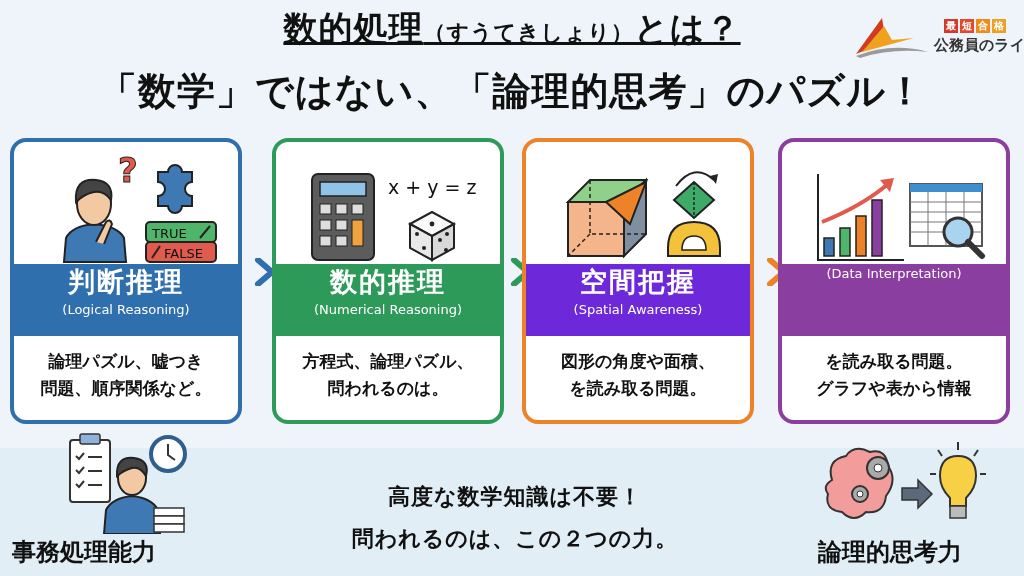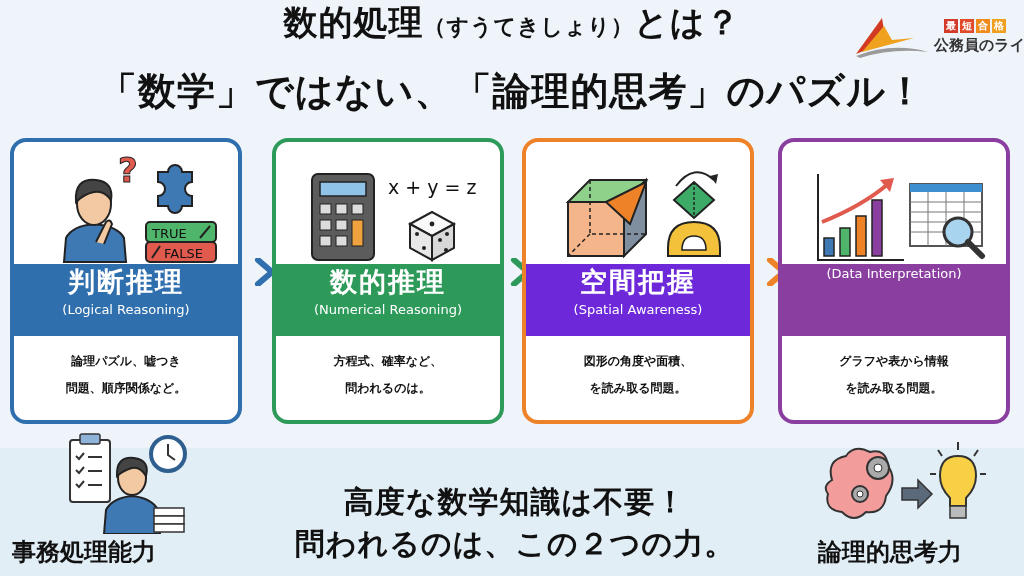--- a/index.html
+++ b/index.html
@@ -8,22 +8,22 @@
     background: #eef4f9;
     font-family: "DejaVu Sans", "Liberation Sans", sans-serif;
     color: #111;
     position: relative;
   }
   .header {
     position: absolute; left: 0; top: 0; width: 1024px; height: 130px;
     text-align: center;
   }
   .title1 {
-    position: absolute; left: 0; right: 0; top: 0;
-    font-size: 34px; font-weight: bold; letter-spacing: 1px;
+    position: absolute; left: 0; right: 0; top: 6px;
+    font-size: 34px; font-weight: bold; letter-spacing: 1px; text-decoration: underline;
   }
   .title1 .reading { font-size: 22px; font-weight: bold; }
   .title2 {
     position: absolute; left: 0; right: 0; top: 66px;
     font-size: 38px; font-weight: bold; letter-spacing: 1px;
   }
   .logo {
     position: absolute; left: 852px; top: 12px; width: 170px; height: 48px;
   }
   .logo .badge-row { position: absolute; left: 92px; top: 7px; display: flex; gap: 2px; }
@@ -42,32 +42,32 @@
   }
   .card .illus { position: absolute; left: 0; top: 0; width: 224px; height: 122px; }
   .card .band {
     position: absolute; left: 0; top: 122px; width: 224px; height: 72px;
     color: #fff; text-align: center;
   }
   .card .band .jp { font-size: 27px; font-weight: bold; letter-spacing: 2px; }
   .card .band .en { font-size: 13px; margin-top: 2px; }
   .card .desc {
     position: absolute; left: 0; top: 194px; width: 224px; height: 84px;
-    font-size: 12px; font-weight: bold; text-align: center; line-height: 27px;
+    font-size: 17px; font-weight: bold; text-align: center; line-height: 27px;
     padding-top: 12px;
   }
   .chev { position: absolute; top: 258px; width: 24px; height: 28px; }
 
   .bottom {
     position: absolute; left: 0; top: 448px; width: 1024px; height: 128px;
     background: #e2eef6;
   }
   .bottom .msg {
     position: absolute; left: 250px; width: 530px; text-align: center;
-    font-weight: bold; font-size: 30px; letter-spacing: 1px;
+    font-weight: bold; font-size: 22px; letter-spacing: 1px;
   }
   .bottom .msg.l1 { top: 34px; }
   .bottom .msg.l2 { top: 76px; }
   .skill {
     position: absolute; font-size: 24px; font-weight: bold; white-space: nowrap; text-align: right;
   }
 </style>
 </head>
 <body>
 
@@ -163,21 +163,21 @@
           <circle cx="171" cy="92" r="2" fill="#222"></circle>
           <circle cx="170" cy="108" r="2" fill="#222"></circle>
       </g>
     </svg>
   </div>
   <div class="band" style="background:#2e9a5a">
     <div class="jp">数的推理</div>
     <div class="en">(Numerical Reasoning)</div>
   </div>
   <div class="desc">
-    <div>方程式、確率など、</div>
+    <div>方程式、論理パズル、</div>
     <div>問われるのは。</div>
   </div>
 </div>
 
 <svg class="chev" style="left:510px" viewBox="0 0 24 28">
   <path d="M4 2 L18 14 L4 26" fill="none" stroke="#2e9a5a" stroke-width="6" stroke-linecap="round" stroke-linejoin="round"></path>
 </svg>
 
 <div class="card" style="left:522px;border-color:#ee8228">
   <div class="illus">
@@ -243,22 +243,22 @@
       <g>
         <circle cx="176" cy="90" r="14" fill="#a9d4ef" stroke="#333" stroke-width="3"></circle>
         <line x1="186" y1="100" x2="200" y2="114" stroke="#333" stroke-width="6" stroke-linecap="round"></line>
       </g>
     </svg>
   </div>
   <div class="band" style="background:#8a3fa0">
     <div class="en">(Data Interpretation)</div>
   </div>
   <div class="desc">
+    <div>を読み取る問題。</div>
     <div>グラフや表から情報</div>
-    <div>を読み取る問題。</div>
   </div>
 </div>
 
 <div class="bottom">
   <div class="msg l1">高度な数学知識は不要！</div>
   <div class="msg l2">問われるのは、この２つの力。</div>
 </div>
 
 <svg style="position:absolute;left:60px;top:430px" width="140" height="104" viewBox="0 0 140 104">
   <g>

